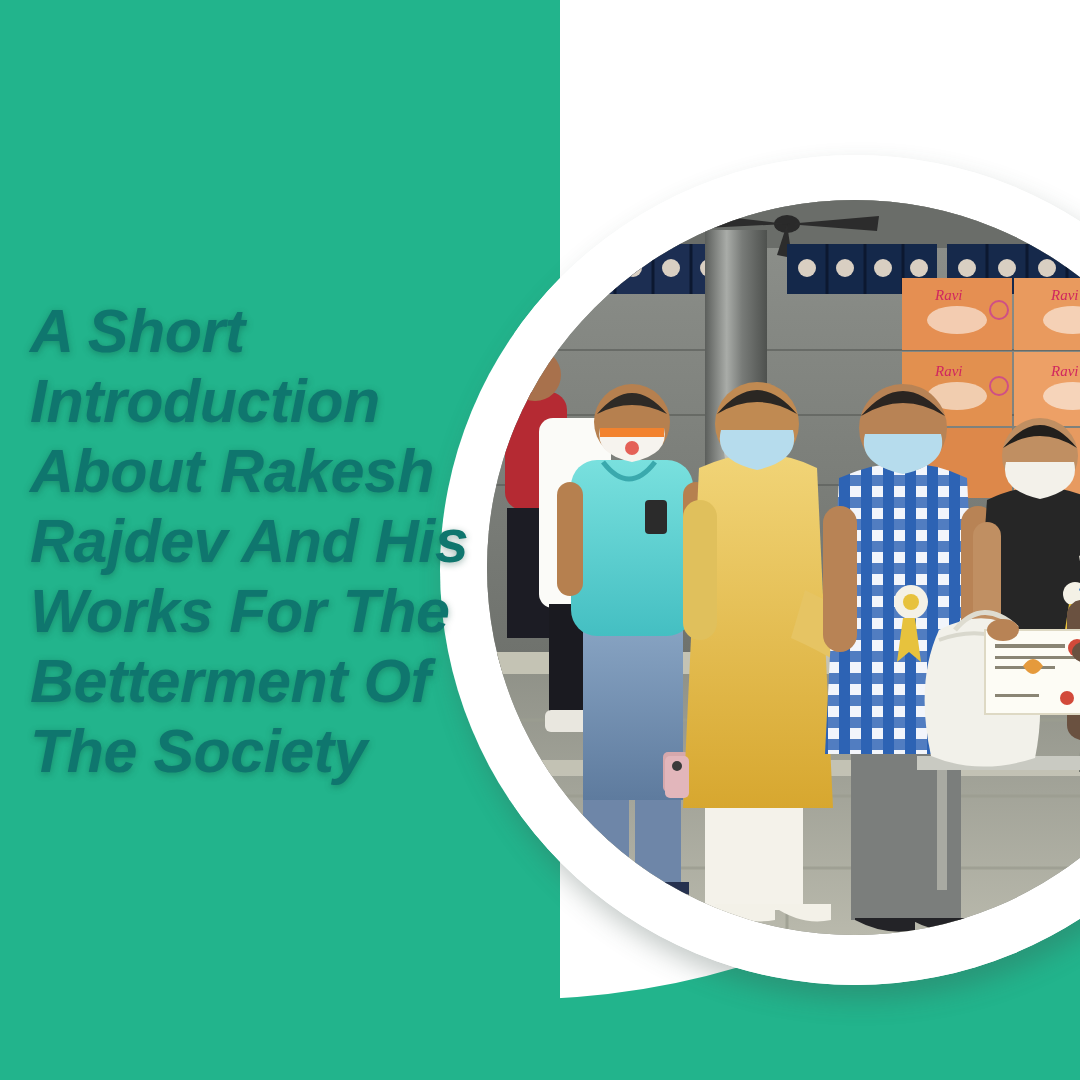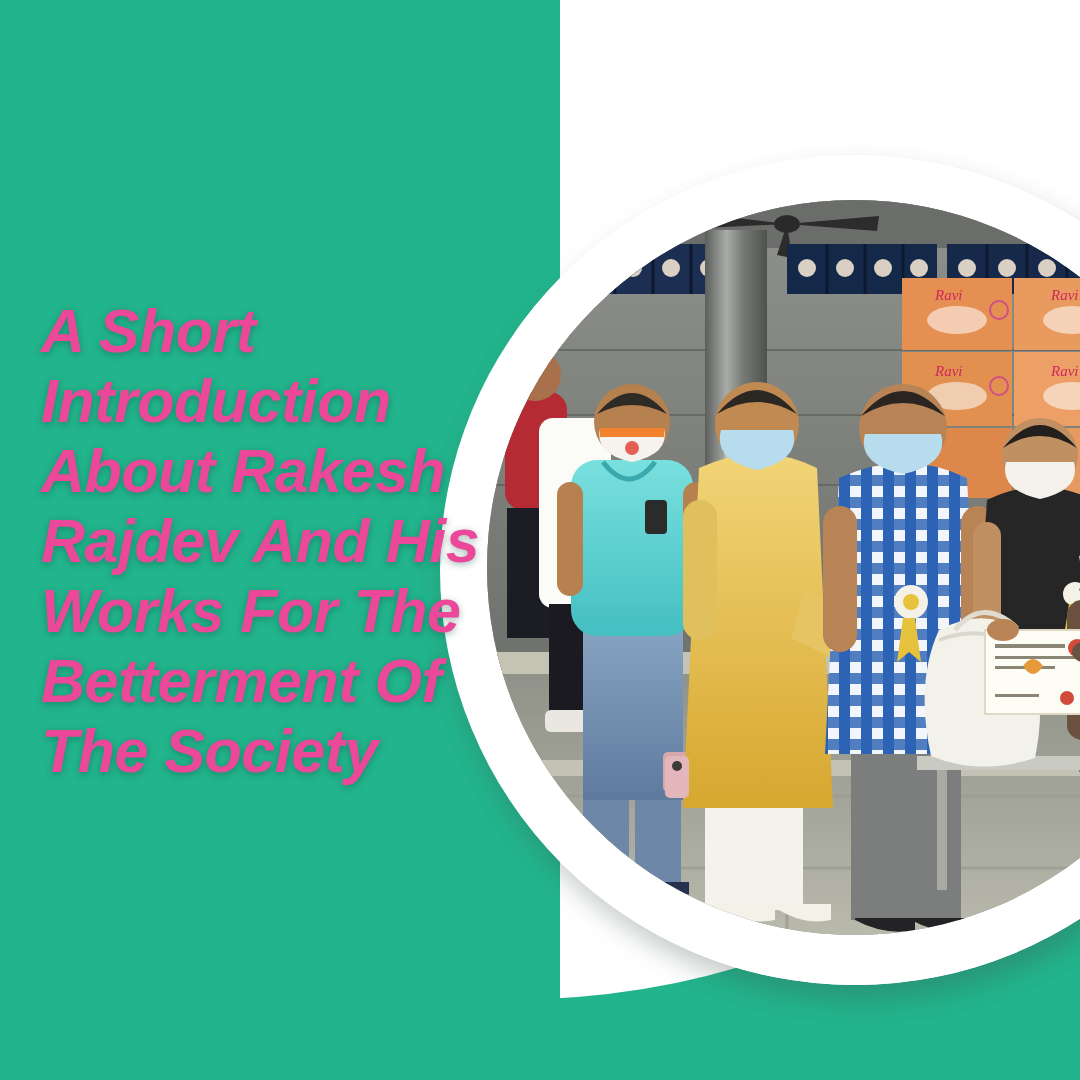--- a/index.html
+++ b/index.html
@@ -68,25 +68,25 @@
     border-radius: 50%;
     overflow: hidden;
     z-index: 5;
     background: #8c8e88;
   }
   .photo-circle svg { display: block; width: 100%; height: 100%; }
 
   
   .headline {
     position: absolute;
-    left: 41px;
+    left: 30px;
     top: 296px;
     width: 470px;
     z-index: 9;
-    color: #ec4899;
+    color: #0f766e;
     font-size: 61px;
     line-height: 70px;
     font-style: italic;
     font-weight: 600;
     letter-spacing: -0.5px;
     text-shadow: 0 2px 7px rgba(10, 70, 55, 0.38);
     white-space: pre-line;
   }
 </style>
 </head>

